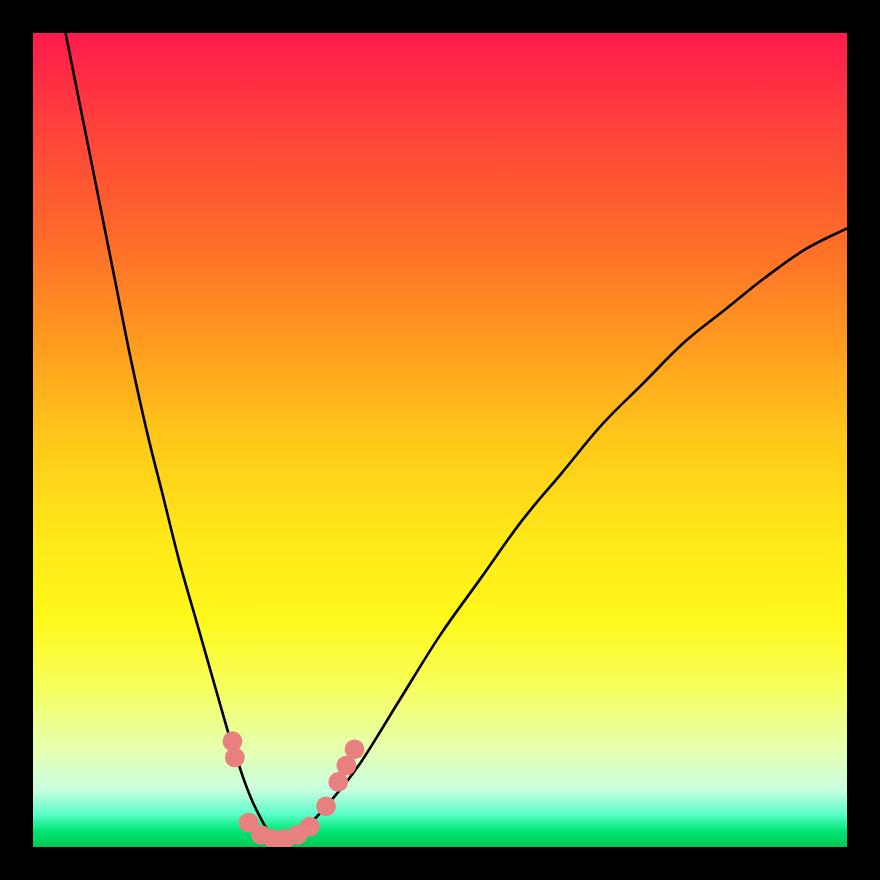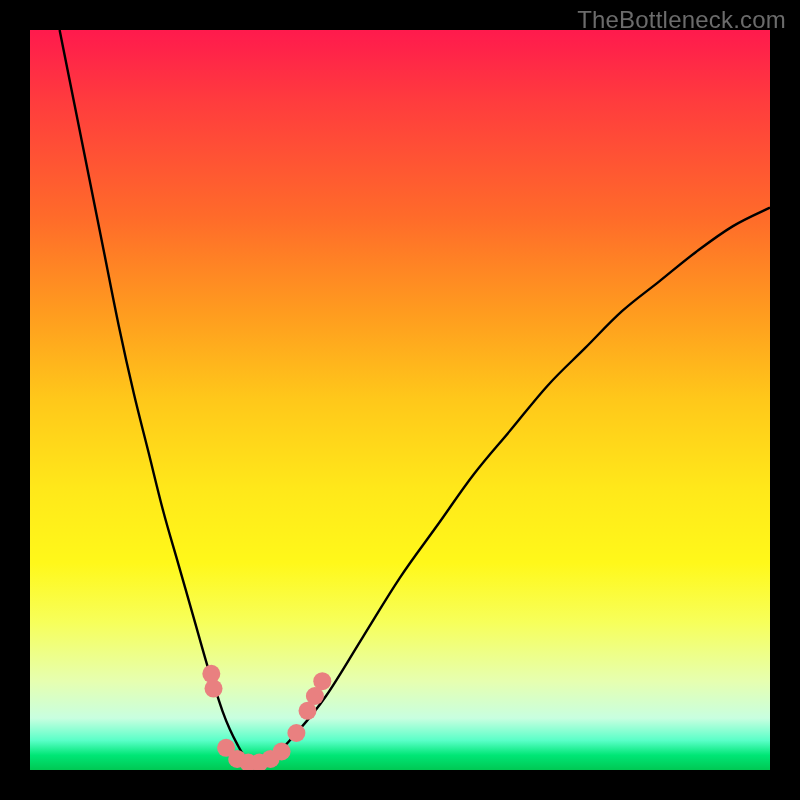--- a/index.html
+++ b/index.html
@@ -87,14 +87,13 @@
           <circle cx="229.4" cy="732.6" r="9"></circle>
           <circle cx="240.5" cy="728.9" r="9"></circle>
           <circle cx="251.60000000000002" cy="721.5" r="9"></circle>
           <circle cx="266.4" cy="703" r="9"></circle>
           <circle cx="277.5" cy="680.8" r="9"></circle>
           <circle cx="284.90000000000003" cy="666" r="9"></circle>
           <circle cx="292.3" cy="651.2" r="9"></circle>
         </g>
     </svg>
   </div>
-  <div class="watermark">TheBottleneck.com</div>
 </div>
 
 </body></html>

